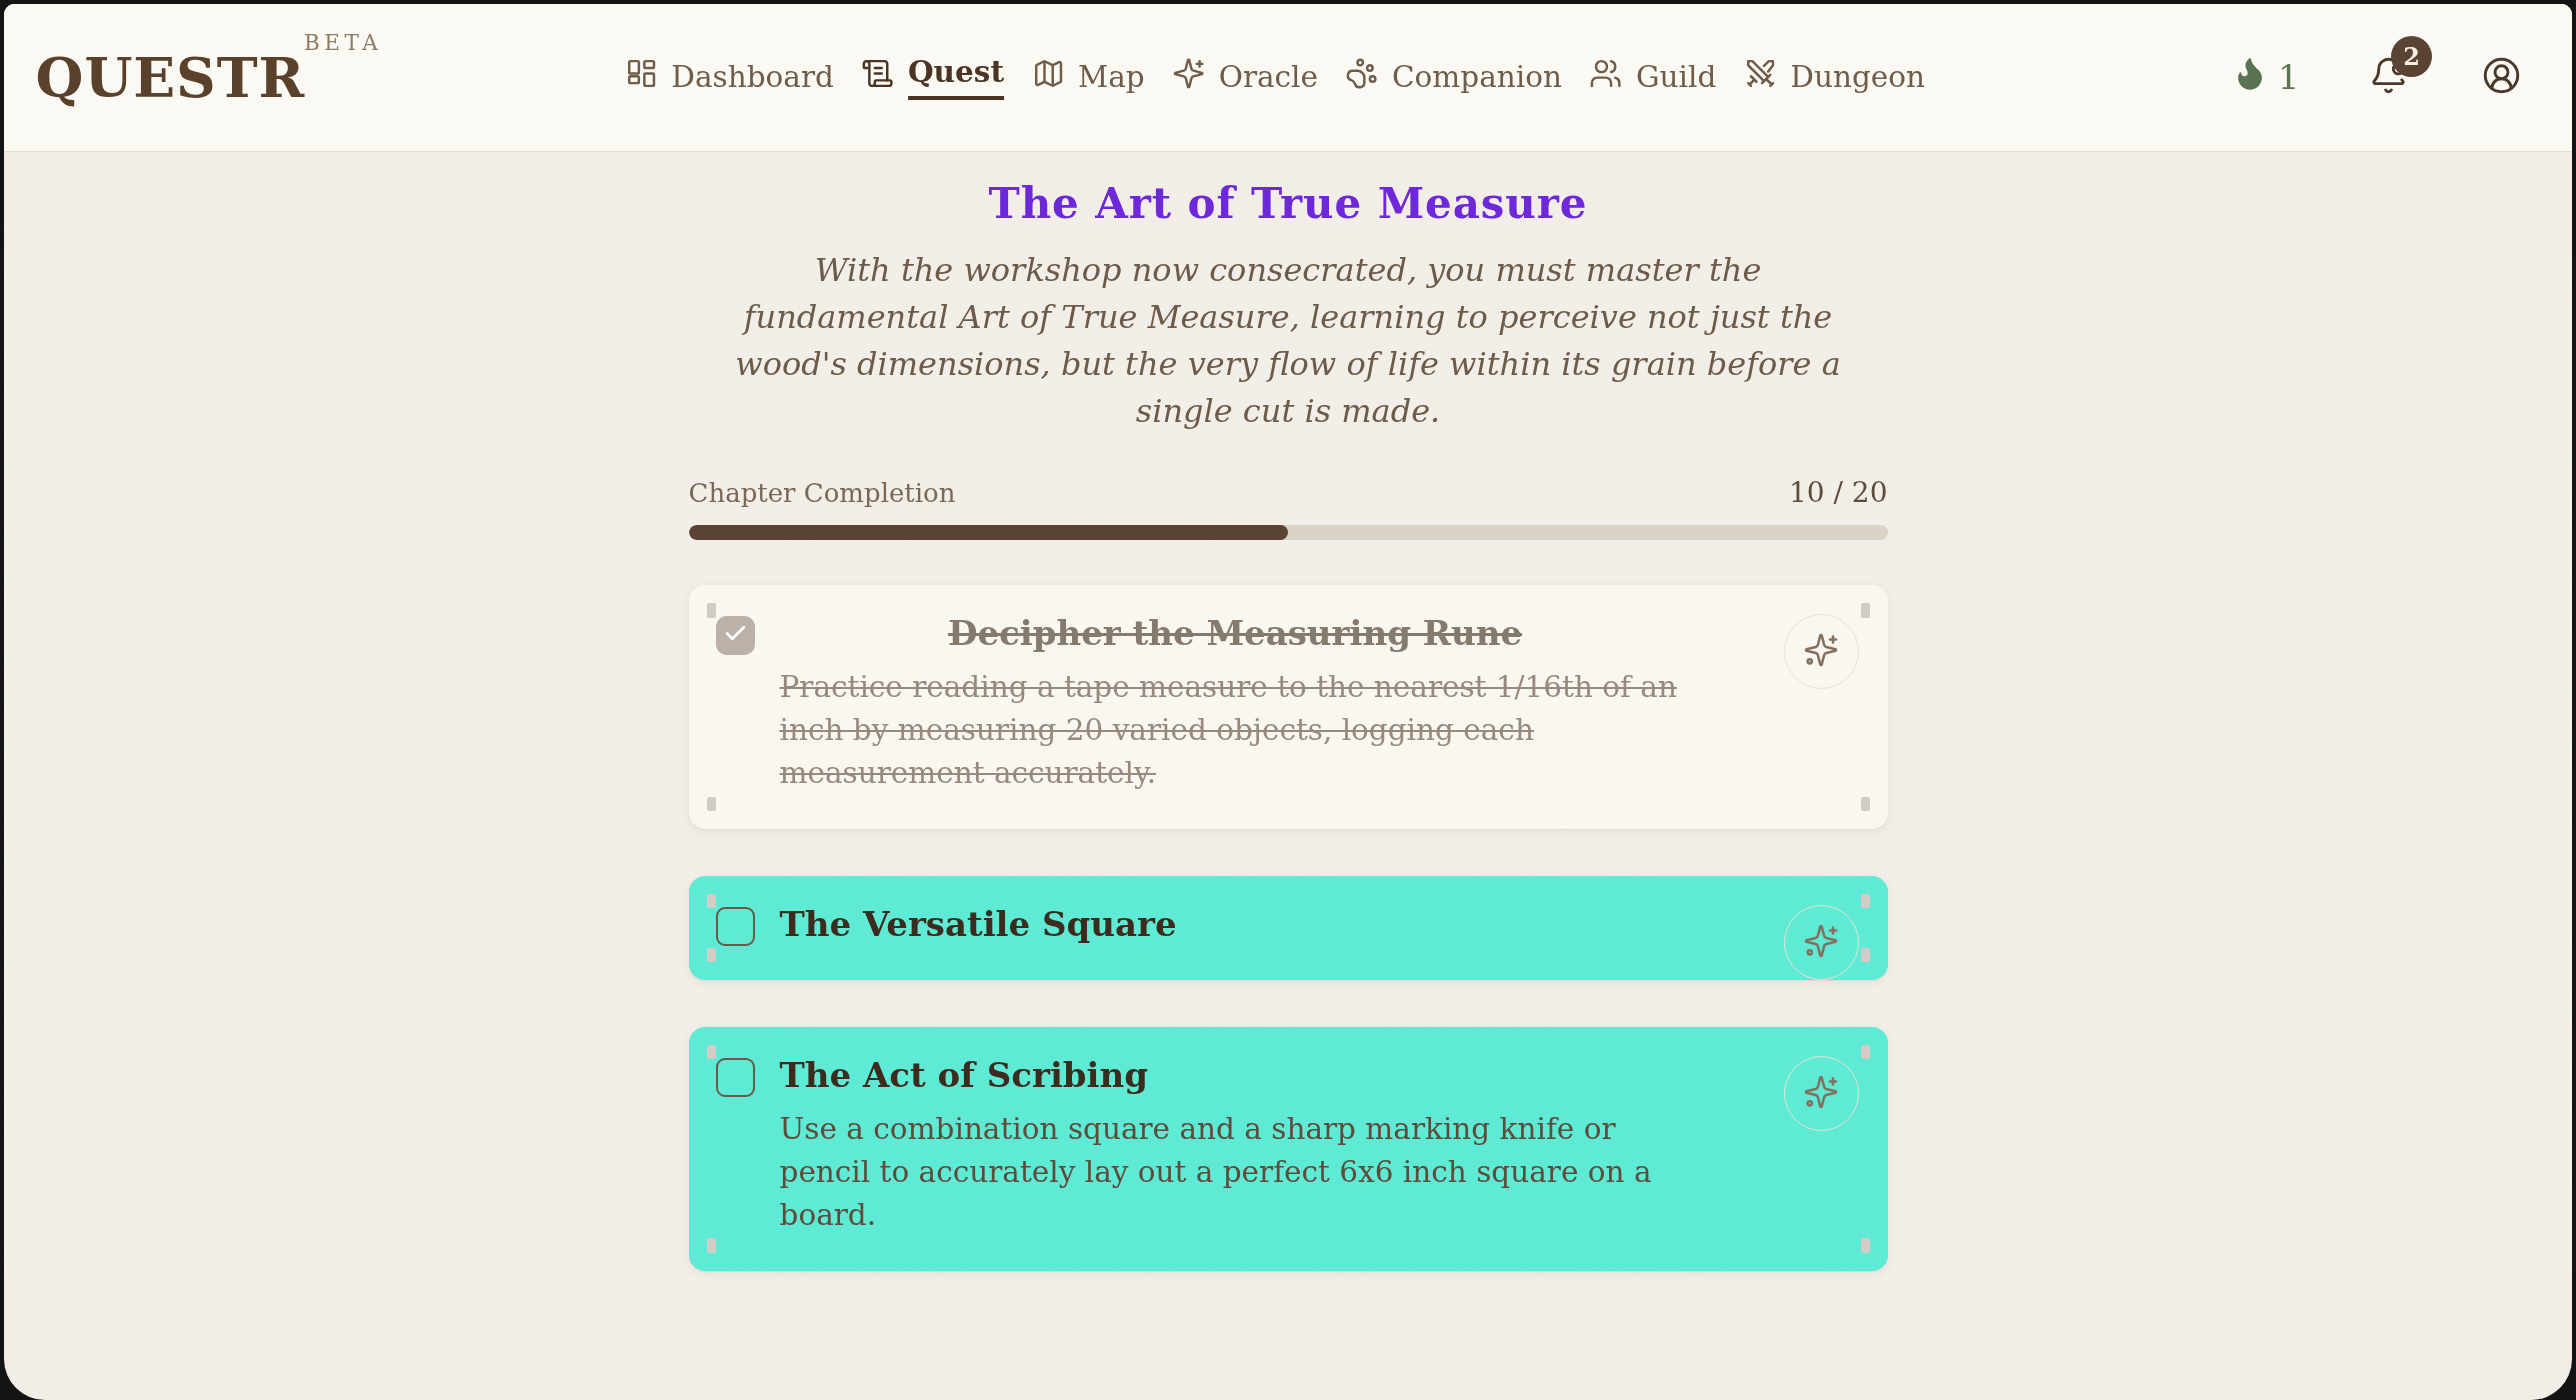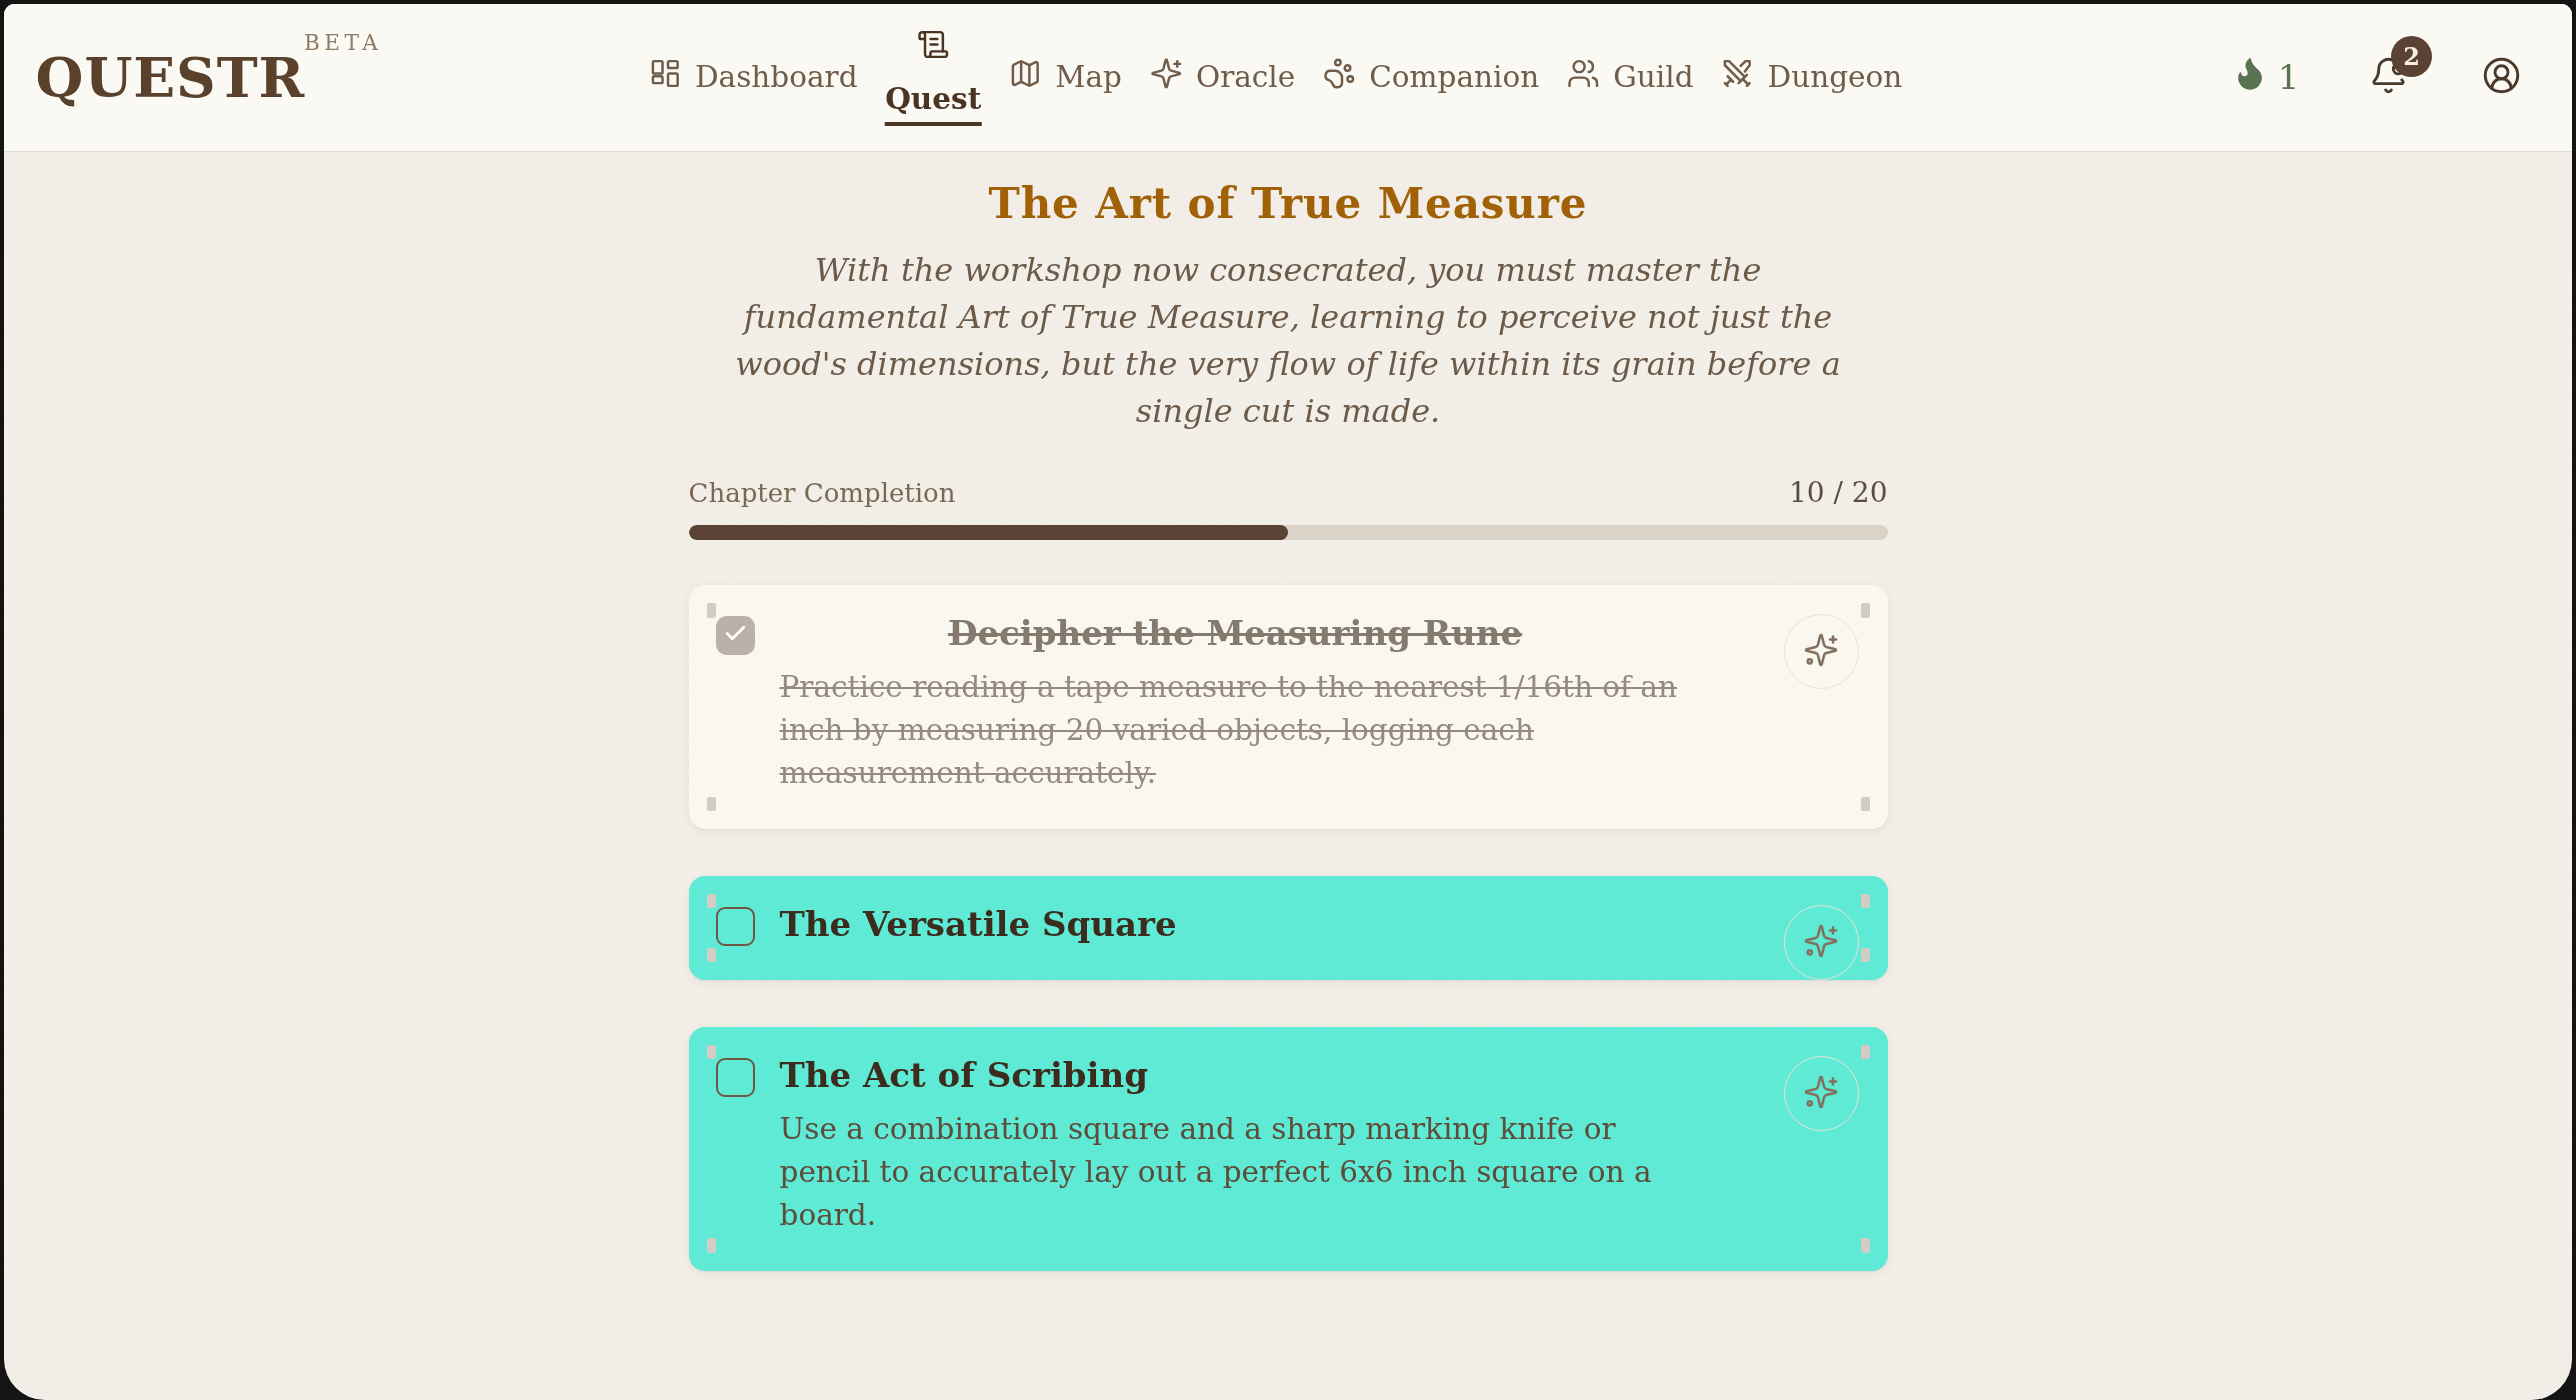--- a/index.html
+++ b/index.html
@@ -14,36 +14,36 @@
            border-bottom:1.8px solid #e5dccb; display:flex; align-items:center; }
   .brand { position:relative; margin-left:32px; cursor:pointer; }
   .logo  { font-size:55px; font-weight:800; letter-spacing:0.9px; color:#59412b; }
   .beta  { position:absolute; top:-14.3px; right:-77px; font-size:21.5px; letter-spacing:4.5px; color:#8d7c66; }
 
   nav { position:absolute; left:50%; top:0; height:100%; transform:translateX(-51%);
         display:flex; align-items:center; gap:24px; }
   .nav-item { display:flex; align-items:center; gap:13.4px; color:#6f5c49; font-size:29.5px;
               text-decoration:none; cursor:pointer; padding:9px 1.8px; }
   .nav-item svg { width:33px; height:33px; }
-  .nav-item.active { color:#4a3524; font-weight:700;flex-direction:column; }
+  .nav-item.active { color:#4a3524; font-weight:700; }
   .nav-item.active .nav-label { border-bottom:4.5px solid #4a3524; padding-bottom:6.3px; }
 
   .topbar-right { margin-left:auto; margin-right:47px; display:flex; align-items:center; gap:66px; }
   .streak { display:flex; align-items:center; gap:9px; color:#5a7350; font-size:34px; cursor:pointer; }
   .streak svg { width:38px; height:38px; }
   .icon-btn { position:relative; background:none; border:none; color:#4a3a2c; cursor:pointer;
               width:47px; height:47px; display:flex; align-items:center; justify-content:center; }
   .icon-btn svg { width:39px; height:39px; }
   .badge { position:absolute; top:-18px; right:-19.7px; width:41px; height:41px; border-radius:50%;
            background:#5b4334; color:#f6efe3; font-size:24px; font-weight:700;
            display:flex; align-items:center; justify-content:center; font-family:"DejaVu Serif",serif; }
 
   
   main { position:relative; z-index:1; width:1199px; margin:0 auto; padding-top:27px; }
-  .quest-title { text-align:center; font-size:42px; font-weight:700; color:#a16207; letter-spacing:0.9px; }
+  .quest-title { text-align:center; font-size:42px; font-weight:700; color:#6d28d9; letter-spacing:0.9px; }
   .quest-desc  { margin:19.7px auto 0; max-width:1136px; text-align:center; font-style:italic;
                  font-size:32px; line-height:47px; color:#6d5b4a; }
 
   .progress-section { margin-top:41px; }
   .progress-row { display:flex; justify-content:space-between; align-items:baseline; }
   .progress-label { font-size:26px; color:#7a6855; }
   .progress-value { font-size:28px; color:#5c4c3c; }
   .bar  { margin-top:16px; height:15px; border-radius:8px; background:#d9d3c8; overflow:hidden; }
   .fill { height:100%; background:#5a4334; border-radius:8px; }
 

